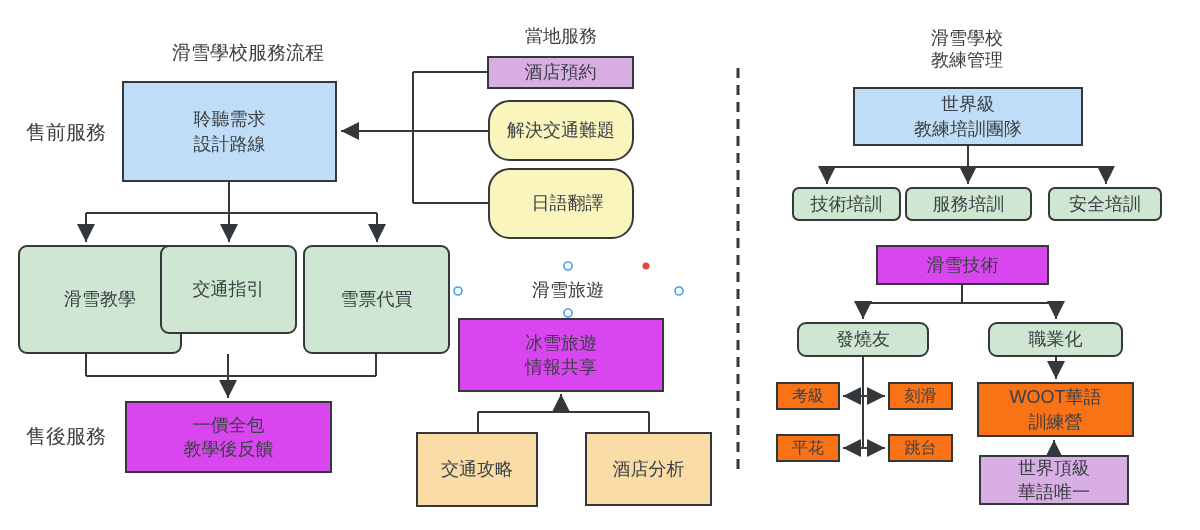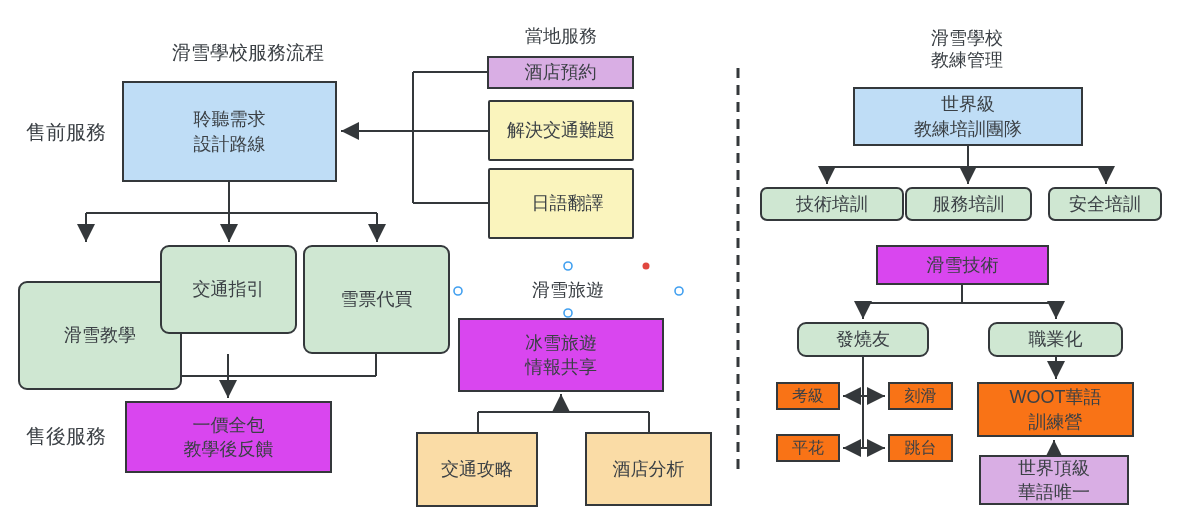--- a/index.html
+++ b/index.html
@@ -14,21 +14,21 @@
   }
   .blue{background:#BFDDF6}
   .blue2{background:#f97316}
   .green{background:#CFE7D2}
   .pink{background:#d946ef}
   .yellow{background:#FAF4BD}
   .purple{background:#D9AEE4}
   .orange{background:#FADCA6}
   .r6{border-radius:7px}
   .r8{border-radius:9px}
-  .r10{border-radius:2px}
+  .r10{border-radius:22px}
   .small{font-size:16px}
   .title{
     position:absolute;color:#3B4045;text-align:center;white-space:pre-line;
     font-size:19px;line-height:1.2;
   }
   .lbl{position:absolute;color:#3B4045;font-size:20px;}
   .overlay{position:absolute;left:0;top:0;}
 </style>
 </head>
 <body>
@@ -96,38 +96,38 @@
   <div class="title" style="left:138px;top:42px;width:220px;">滑雪學校服務流程</div>
   <div class="title" style="left:486px;top:26px;width:150px;font-size:18px;">當地服務</div>
   <div class="title" style="left:493px;top:280px;width:150px;font-size:18px;">滑雪旅遊</div>
   <div class="title" style="left:882px;top:28px;width:170px;font-size:18px;">滑雪學校
 教練管理</div>
   <div class="lbl" style="left:26px;top:119px;">售前服務</div>
   <div class="lbl" style="left:26px;top:423px;">售後服務</div>
 
   <div class="node blue" style="left:122px;top:81px;width:215px;height:101px;">聆聽需求
 設計路線</div>
-  <div class="node green r8" style="left:18px;top:245px;width:164px;height:109px;margin-top:36px;">滑雪教學</div>
+  <div class="node green r8" style="left:18px;top:245px;width:164px;height:109px;">滑雪教學</div>
   <div class="node green r8" style="left:160px;top:245px;width:137px;height:89px;">交通指引</div>
   <div class="node green r8" style="left:303px;top:245px;width:147px;height:109px;">雪票代買</div>
   <div class="node pink" style="left:125px;top:401px;width:207px;height:72px;">一價全包
 教學後反饋</div>
 
   <div class="node purple" style="left:487px;top:56px;width:147px;height:33px;">酒店預約</div>
   <div class="node yellow r10" style="left:488px;top:100px;width:146px;height:61px;">解決交通難題</div>
   <div class="node yellow r10" style="left:488px;top:168px;width:146px;height:71px;padding-left:13px;">日語翻譯</div>
 
   <div class="node pink" style="left:458px;top:318px;width:206px;height:74px;">冰雪旅遊
 情報共享</div>
   <div class="node orange" style="left:416px;top:432px;width:122px;height:75px;">交通攻略</div>
   <div class="node orange" style="left:585px;top:432px;width:127px;height:74px;">酒店分析</div>
 
   <div class="node blue" style="left:853px;top:87px;width:230px;height:59px;">世界級
 教練培訓團隊</div>
-  <div class="node green r6" style="left:760px;top:187px;width:144px;height:34px;">技術培訓</div>
+  <div class="node green r6" style="left:792px;top:187px;width:109px;height:34px;">技術培訓</div>
   <div class="node green r6" style="left:905px;top:187px;width:127px;height:34px;">服務培訓</div>
   <div class="node green r6" style="left:1048px;top:187px;width:114px;height:34px;">安全培訓</div>
   <div class="node pink" style="left:876px;top:245px;width:173px;height:40px;">滑雪技術</div>
   <div class="node green r8" style="left:797px;top:322px;width:132px;height:35px;">發燒友</div>
   <div class="node green r8" style="left:988px;top:322px;width:135px;height:35px;">職業化</div>
   <div class="node blue2 small" style="left:776px;top:382px;width:64px;height:28px;">考級</div>
   <div class="node blue2 small" style="left:888px;top:382px;width:65px;height:28px;">刻滑</div>
   <div class="node blue2 small" style="left:776px;top:434px;width:64px;height:28px;">平花</div>
   <div class="node blue2 small" style="left:888px;top:434px;width:65px;height:28px;">跳台</div>
   <div class="node blue2" style="left:977px;top:382px;width:157px;height:55px;">WOOT華語

